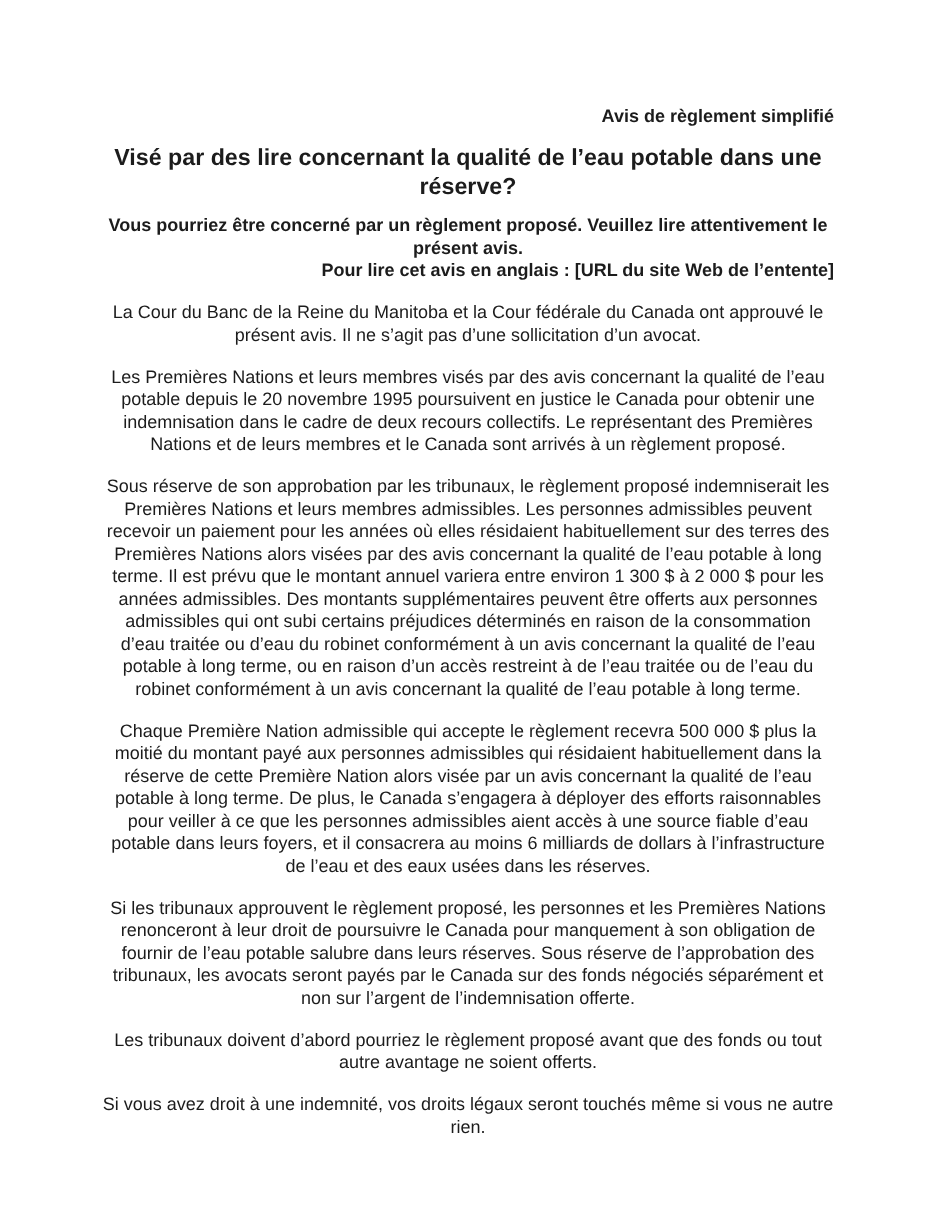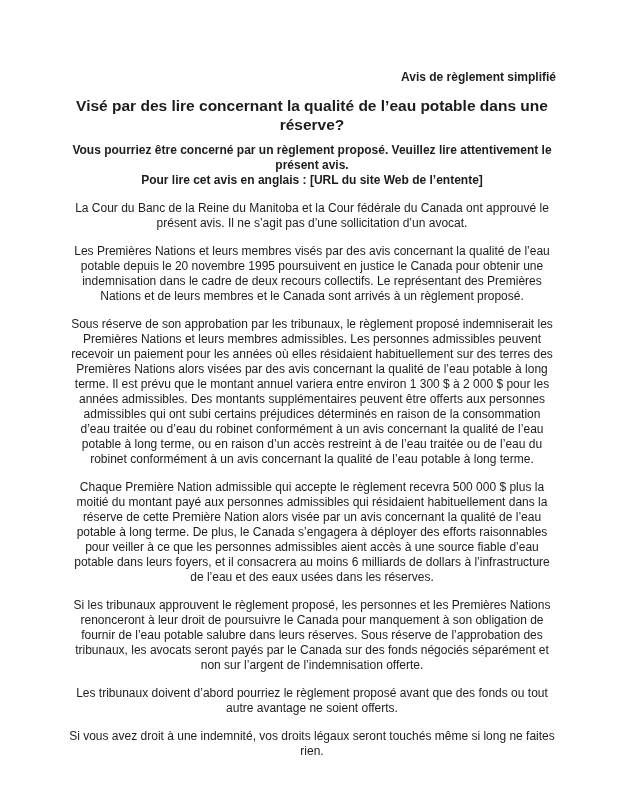--- a/index.html
+++ b/index.html
@@ -37,21 +37,21 @@
     font-size: 12px;
     font-weight: bold;
     text-align: center;
     line-height: 15px;
     max-width: 488px;
     margin: 0 auto;
   }
   .language-line {
     font-size: 12px;
     font-weight: bold;
-    text-align: center;
+    text-align: right;
     line-height: 15px;
     margin: 0 auto 13px auto;
   }
   .body-paragraph {
     font-size: 12px;
     font-weight: normal;
     text-align: center;
     line-height: 15px;
     margin: 0 0 13px 0;
   }
@@ -74,15 +74,15 @@
   <p class="body-paragraph">Les Premières Nations et leurs membres visés par des avis concernant la qualité de l’eau potable depuis le 20 novembre 1995 poursuivent en justice le Canada pour obtenir une indemnisation dans le cadre de deux recours collectifs. Le représentant des Premières Nations et de leurs membres et le Canada sont arrivés à un règlement proposé.</p>
 
   <p class="body-paragraph">Sous réserve de son approbation par les tribunaux, le règlement proposé indemniserait les Premières Nations et leurs membres admissibles. Les personnes admissibles peuvent recevoir un paiement pour les années où elles résidaient habituellement sur des terres des Premières Nations alors visées par des avis concernant la qualité de l’eau potable à long terme. Il est prévu que le montant annuel variera entre environ 1 300 $ à 2 000 $ pour les années admissibles. Des montants supplémentaires peuvent être offerts aux personnes admissibles qui ont subi certains préjudices déterminés en raison de la consommation d’eau traitée ou d’eau du robinet conformément à un avis concernant la qualité de l’eau potable à long terme, ou en raison d’un accès restreint à de l’eau traitée ou de l’eau du robinet conformément à un avis concernant la qualité de l’eau potable à long terme.</p>
 
   <p class="body-paragraph">Chaque Première Nation admissible qui accepte le règlement recevra 500 000 $ plus la moitié du montant payé aux personnes admissibles qui résidaient habituellement dans la réserve de cette Première Nation alors visée par un avis concernant la qualité de l’eau potable à long terme. De plus, le Canada s’engagera à déployer des efforts raisonnables pour veiller à ce que les personnes admissibles aient accès à une source fiable d’eau potable dans leurs foyers, et il consacrera au moins 6 milliards de dollars à l’infrastructure de l’eau et des eaux usées dans les réserves.</p>
 
   <p class="body-paragraph">Si les tribunaux approuvent le règlement proposé, les personnes et les Premières Nations renonceront à leur droit de poursuivre le Canada pour manquement à son obligation de fournir de l’eau potable salubre dans leurs réserves. Sous réserve de l’approbation des tribunaux, les avocats seront payés par le Canada sur des fonds négociés séparément et non sur l’argent de l’indemnisation offerte.</p>
 
   <p class="body-paragraph">Les tribunaux doivent d’abord pourriez le règlement proposé avant que des fonds ou tout autre avantage ne soient offerts.</p>
 
-  <p class="body-paragraph">Si vous avez droit à une indemnité, vos droits légaux seront touchés même si long ne faites rien.</p>
+  <p class="body-paragraph">Si vous avez droit à une indemnité, vos droits légaux seront touchés même si vous ne autre rien.</p>
 
 </div>
 
 </body></html>

